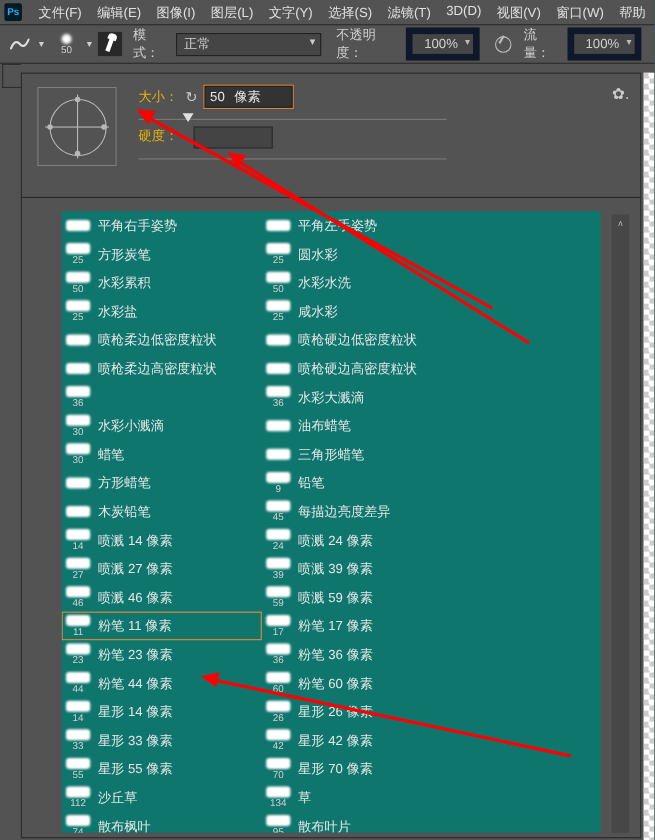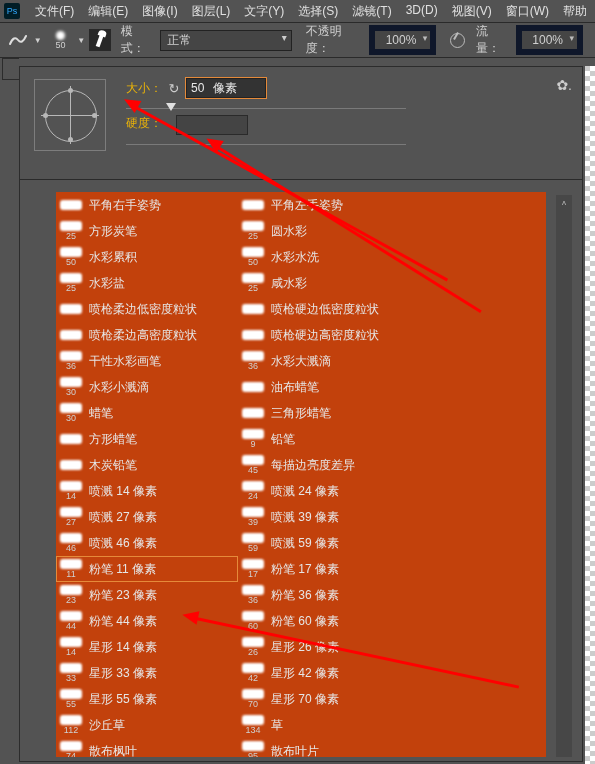--- a/index.html
+++ b/index.html
@@ -1,19 +1,19 @@
 <!DOCTYPE html>
 <html><head>
 <meta charset="utf-8">
 <style>
   html,body{margin:0;padding:0;background:#535353;font-family:"Microsoft YaHei",sans-serif;font-size:12px;color:#d0d0d0;overflow:hidden}
   .root{width:595px;height:764px;position:relative;background:#535353}
   
   .menubar{height:22px;background:#535353;display:flex;align-items:center;padding-left:4px;color:#e0e0e0}
-  .ps-logo{width:16px;height:16px;background:#001d26;border-radius:2px;display:flex;align-items:center;justify-content:center;color:#31a8ff;font-weight:normal;font-size:9px;margin-right:8px}
+  .ps-logo{width:16px;height:16px;background:#001d26;border-radius:2px;display:flex;align-items:center;justify-content:center;color:#31a8ff;font-weight:bold;font-size:9px;margin-right:8px}
   .menu-item{padding:0 7px;cursor:default}
   
   .toolbar{height:34px;background:#535353;border-top:1px solid #2a2a2a;border-bottom:1px solid #2a2a2a;display:flex;align-items:center;padding:0 6px;font-size:12px;color:#d0d0d0}
   .tool-picker{width:24px;height:24px;background:#535353;display:flex;align-items:center;justify-content:center;margin-right:4px}
   .brush-stroke{width:18px;height:12px}
   .chev{font-size:8px;color:#d0d0d0;margin-right:4px}
   .preset{width:30px;height:28px;display:flex;flex-direction:column;align-items:center;justify-content:center;font-size:9px;color:#d0d0d0;margin-right:2px}
   .preset .dot{width:9px;height:9px;background:#fff;border-radius:50%;filter:blur(1.5px)}
   .brush-btn{width:22px;height:22px;background:#282828;display:flex;align-items:center;justify-content:center;margin-right:10px}
   .brush-icon{width:4px;height:14px;background:#fff;position:relative;transform:rotate(20deg)}
@@ -44,21 +44,21 @@
   .size-field{width:70px;height:18px;background:#333;border:1px solid #222;display:flex;align-items:center;padding:0 4px;color:#e8e8e8;box-shadow:0 0 0 1px #e58a3a}
   .size-num{width:22px;text-align:left}
   .size-unit{flex:1}
   .gear{position:absolute;right:10px;top:10px;color:#ccc;font-size:14px}
   .slider{width:280px;height:14px;position:relative;margin-top:2px}
   .slider-track{position:absolute;left:0;right:0;top:7px;height:1px;background:#7a7a7a}
   .slider-thumb{position:absolute;top:2px;width:0;height:0;border-left:5px solid transparent;border-right:5px solid transparent;border-top:8px solid #e0e0e0}
   .hardness-row{display:flex;align-items:flex-start;margin-top:0}
   .hardness-field{width:70px;height:18px;background:#444;border:1px solid #2a2a2a;margin-left:10px}
   .divider{position:absolute;left:0;right:0;top:112px;height:1px;background:#2a2a2a}
-  .brush-list{position:absolute;left:36px;top:125px;width:490px;bottom:4px;background:#c2410c;display:flex;flex-wrap:wrap;align-content:flex-start;overflow:hidden}
+  .brush-list{position:absolute;left:36px;top:125px;width:490px;bottom:4px;background:#0f766e;display:flex;flex-wrap:wrap;align-content:flex-start;overflow:hidden}
   .scroll-gutter{position:absolute;right:10px;top:128px;bottom:4px;width:16px;background:#474747}
   .scroll-up{position:absolute;top:0;left:0;right:0;height:14px;display:flex;align-items:center;justify-content:center;color:#bbb;font-size:8px}
   .brush-cell{width:182px;height:26px;display:flex;align-items:center;border:1px solid transparent;box-sizing:border-box}
   .brush-cell.sel{border:1px solid #e58a3a}
   .brush-thumb{width:28px;height:22px;display:flex;flex-direction:column;align-items:center;justify-content:center;margin-right:4px}
   .brush-thumb .viz{width:22px;height:10px;background:#fff;border-radius:3px;filter:blur(0.8px)}
   .brush-thumb .num{font-size:9px;color:#d0d0d0;line-height:10px}
   .brush-name{color:#e6e6e6;font-size:12px;white-space:nowrap;overflow:hidden;text-overflow:ellipsis;flex:1}
   
   .arrow{position:absolute;pointer-events:none}
@@ -241,21 +241,20 @@
             <div class="viz"></div>
             <div class="num"></div>
           </div>
           <div class="brush-name">喷枪硬边高密度粒状</div>
         </div>
         <div class="brush-cell">
           <div class="brush-thumb">
             <div class="viz"></div>
             <div class="num">36</div>
           </div>
-          <div class="brush-name">干性水彩画笔</div>
         </div>
         <div class="brush-cell">
           <div class="brush-thumb">
             <div class="viz"></div>
             <div class="num">36</div>
           </div>
           <div class="brush-name">水彩大溅滴</div>
         </div>
         <div class="brush-cell">
           <div class="brush-thumb">

